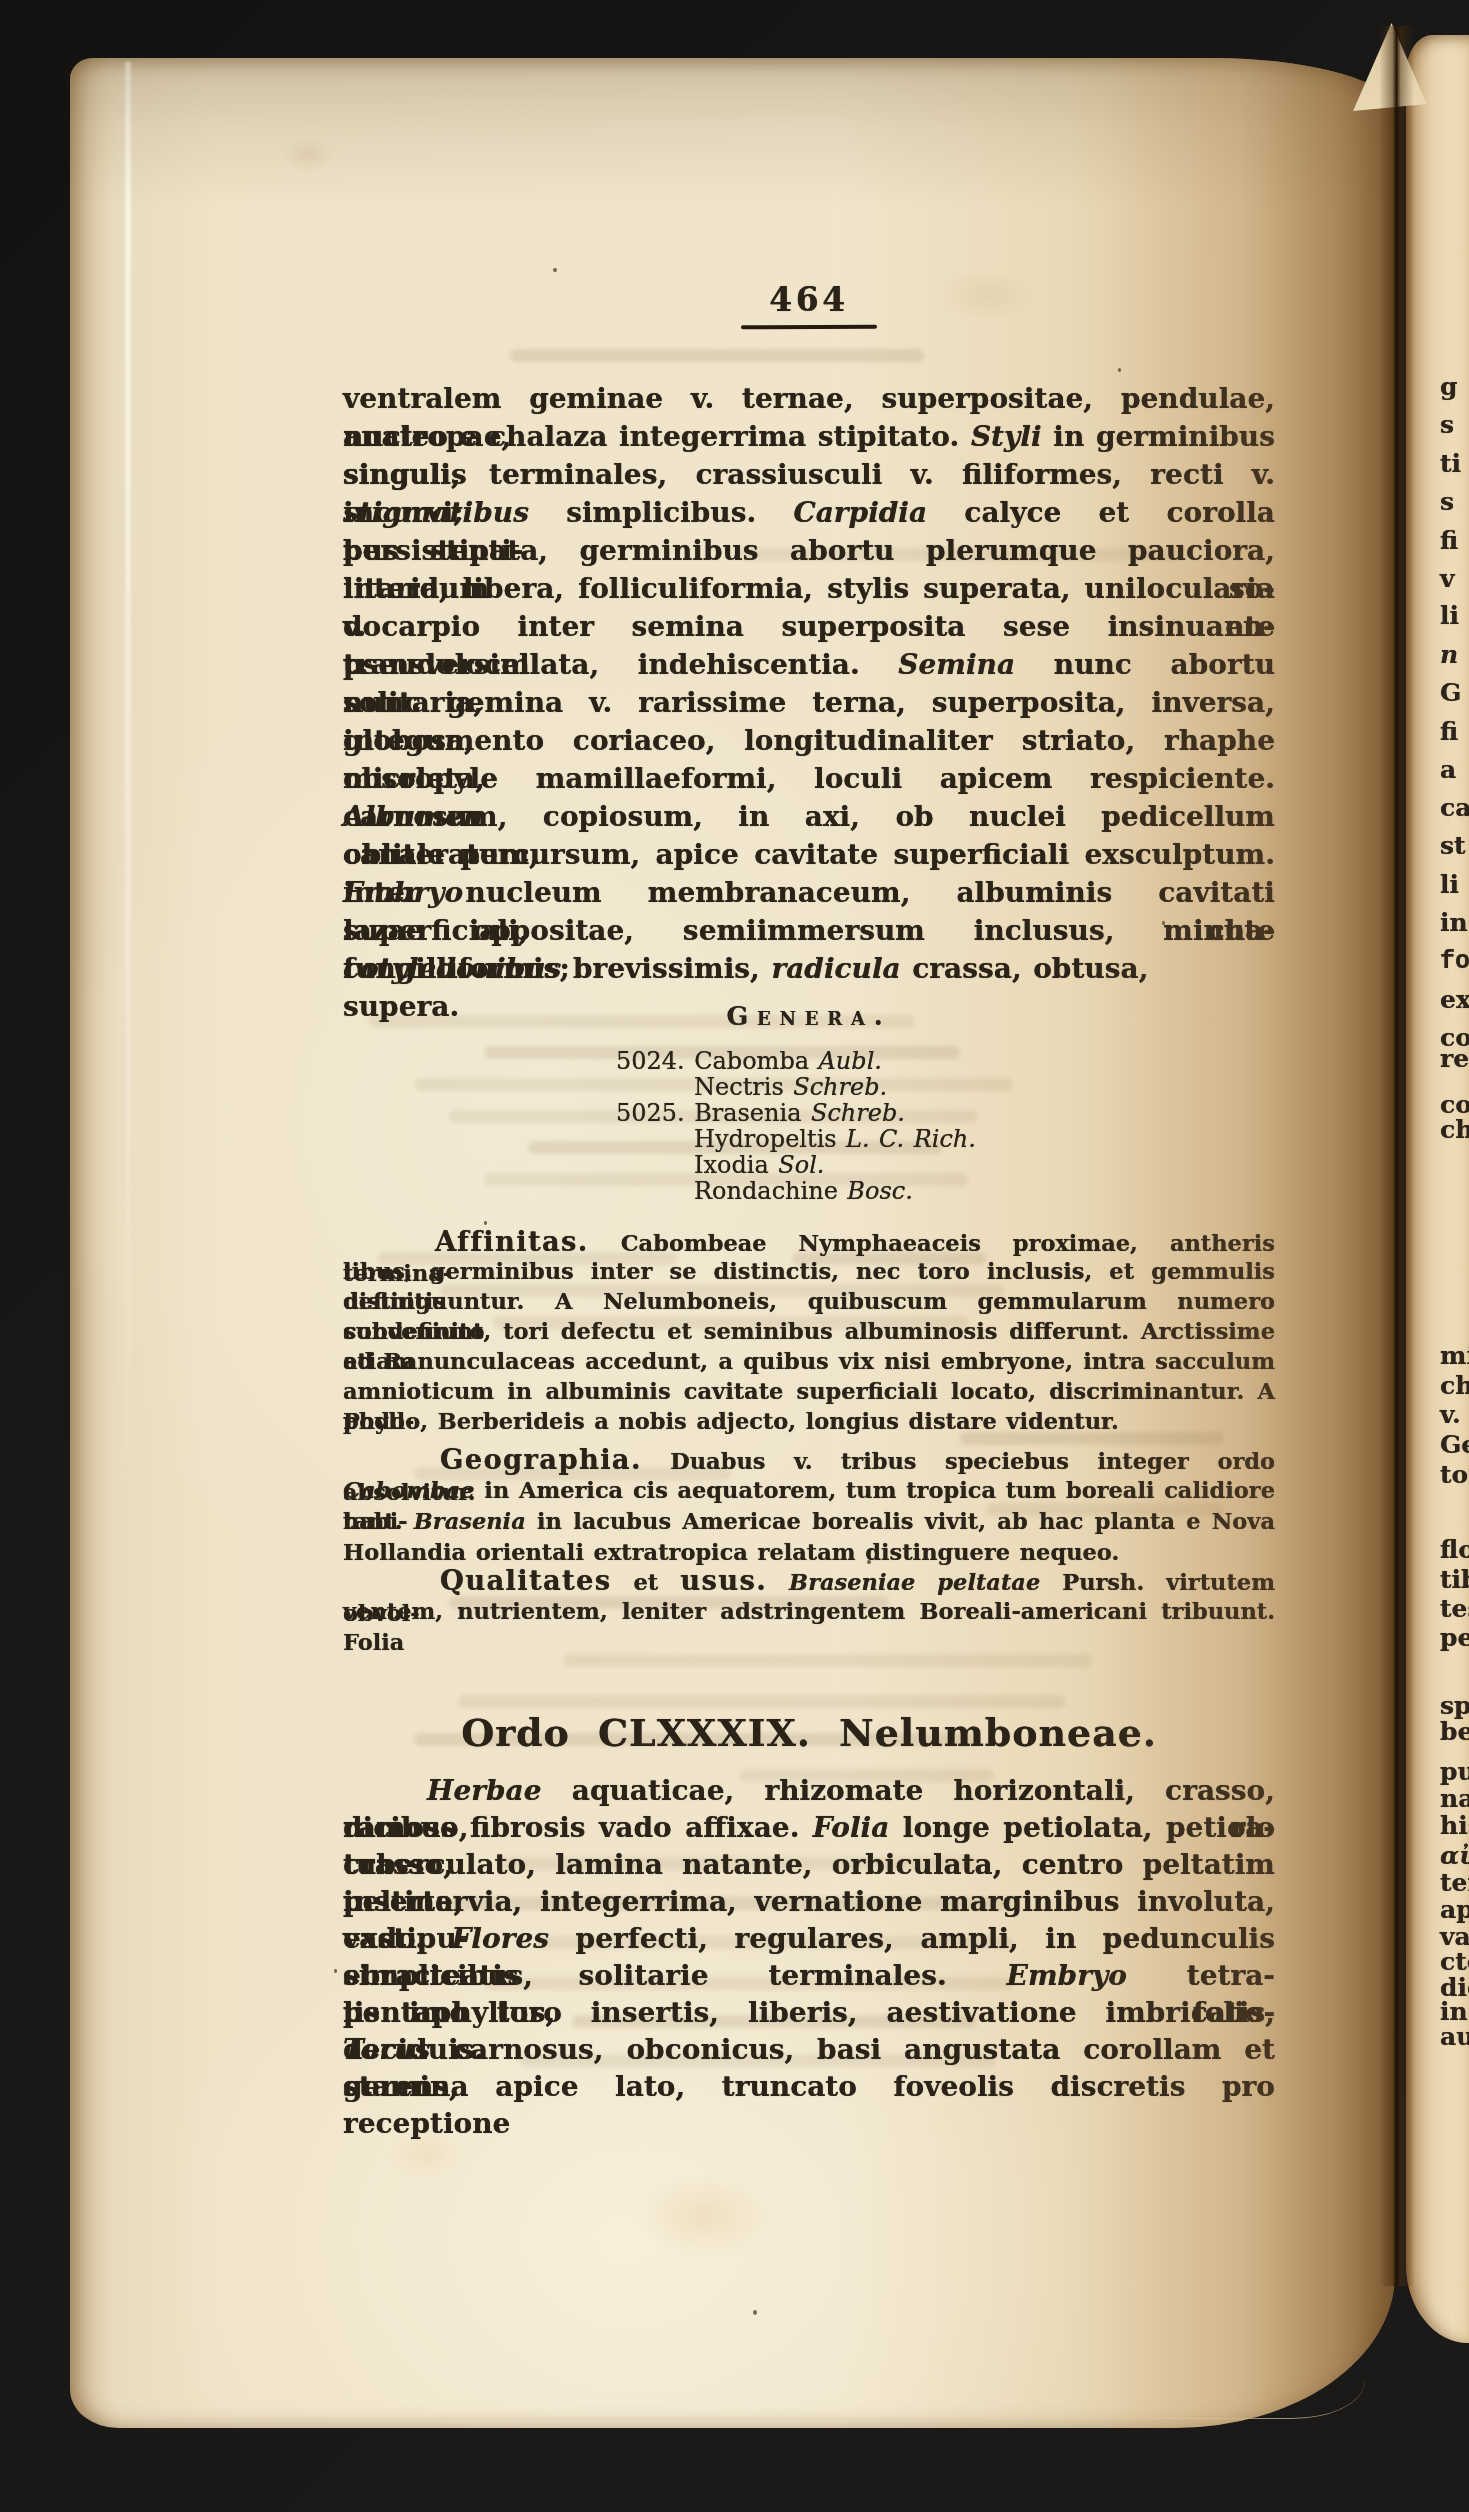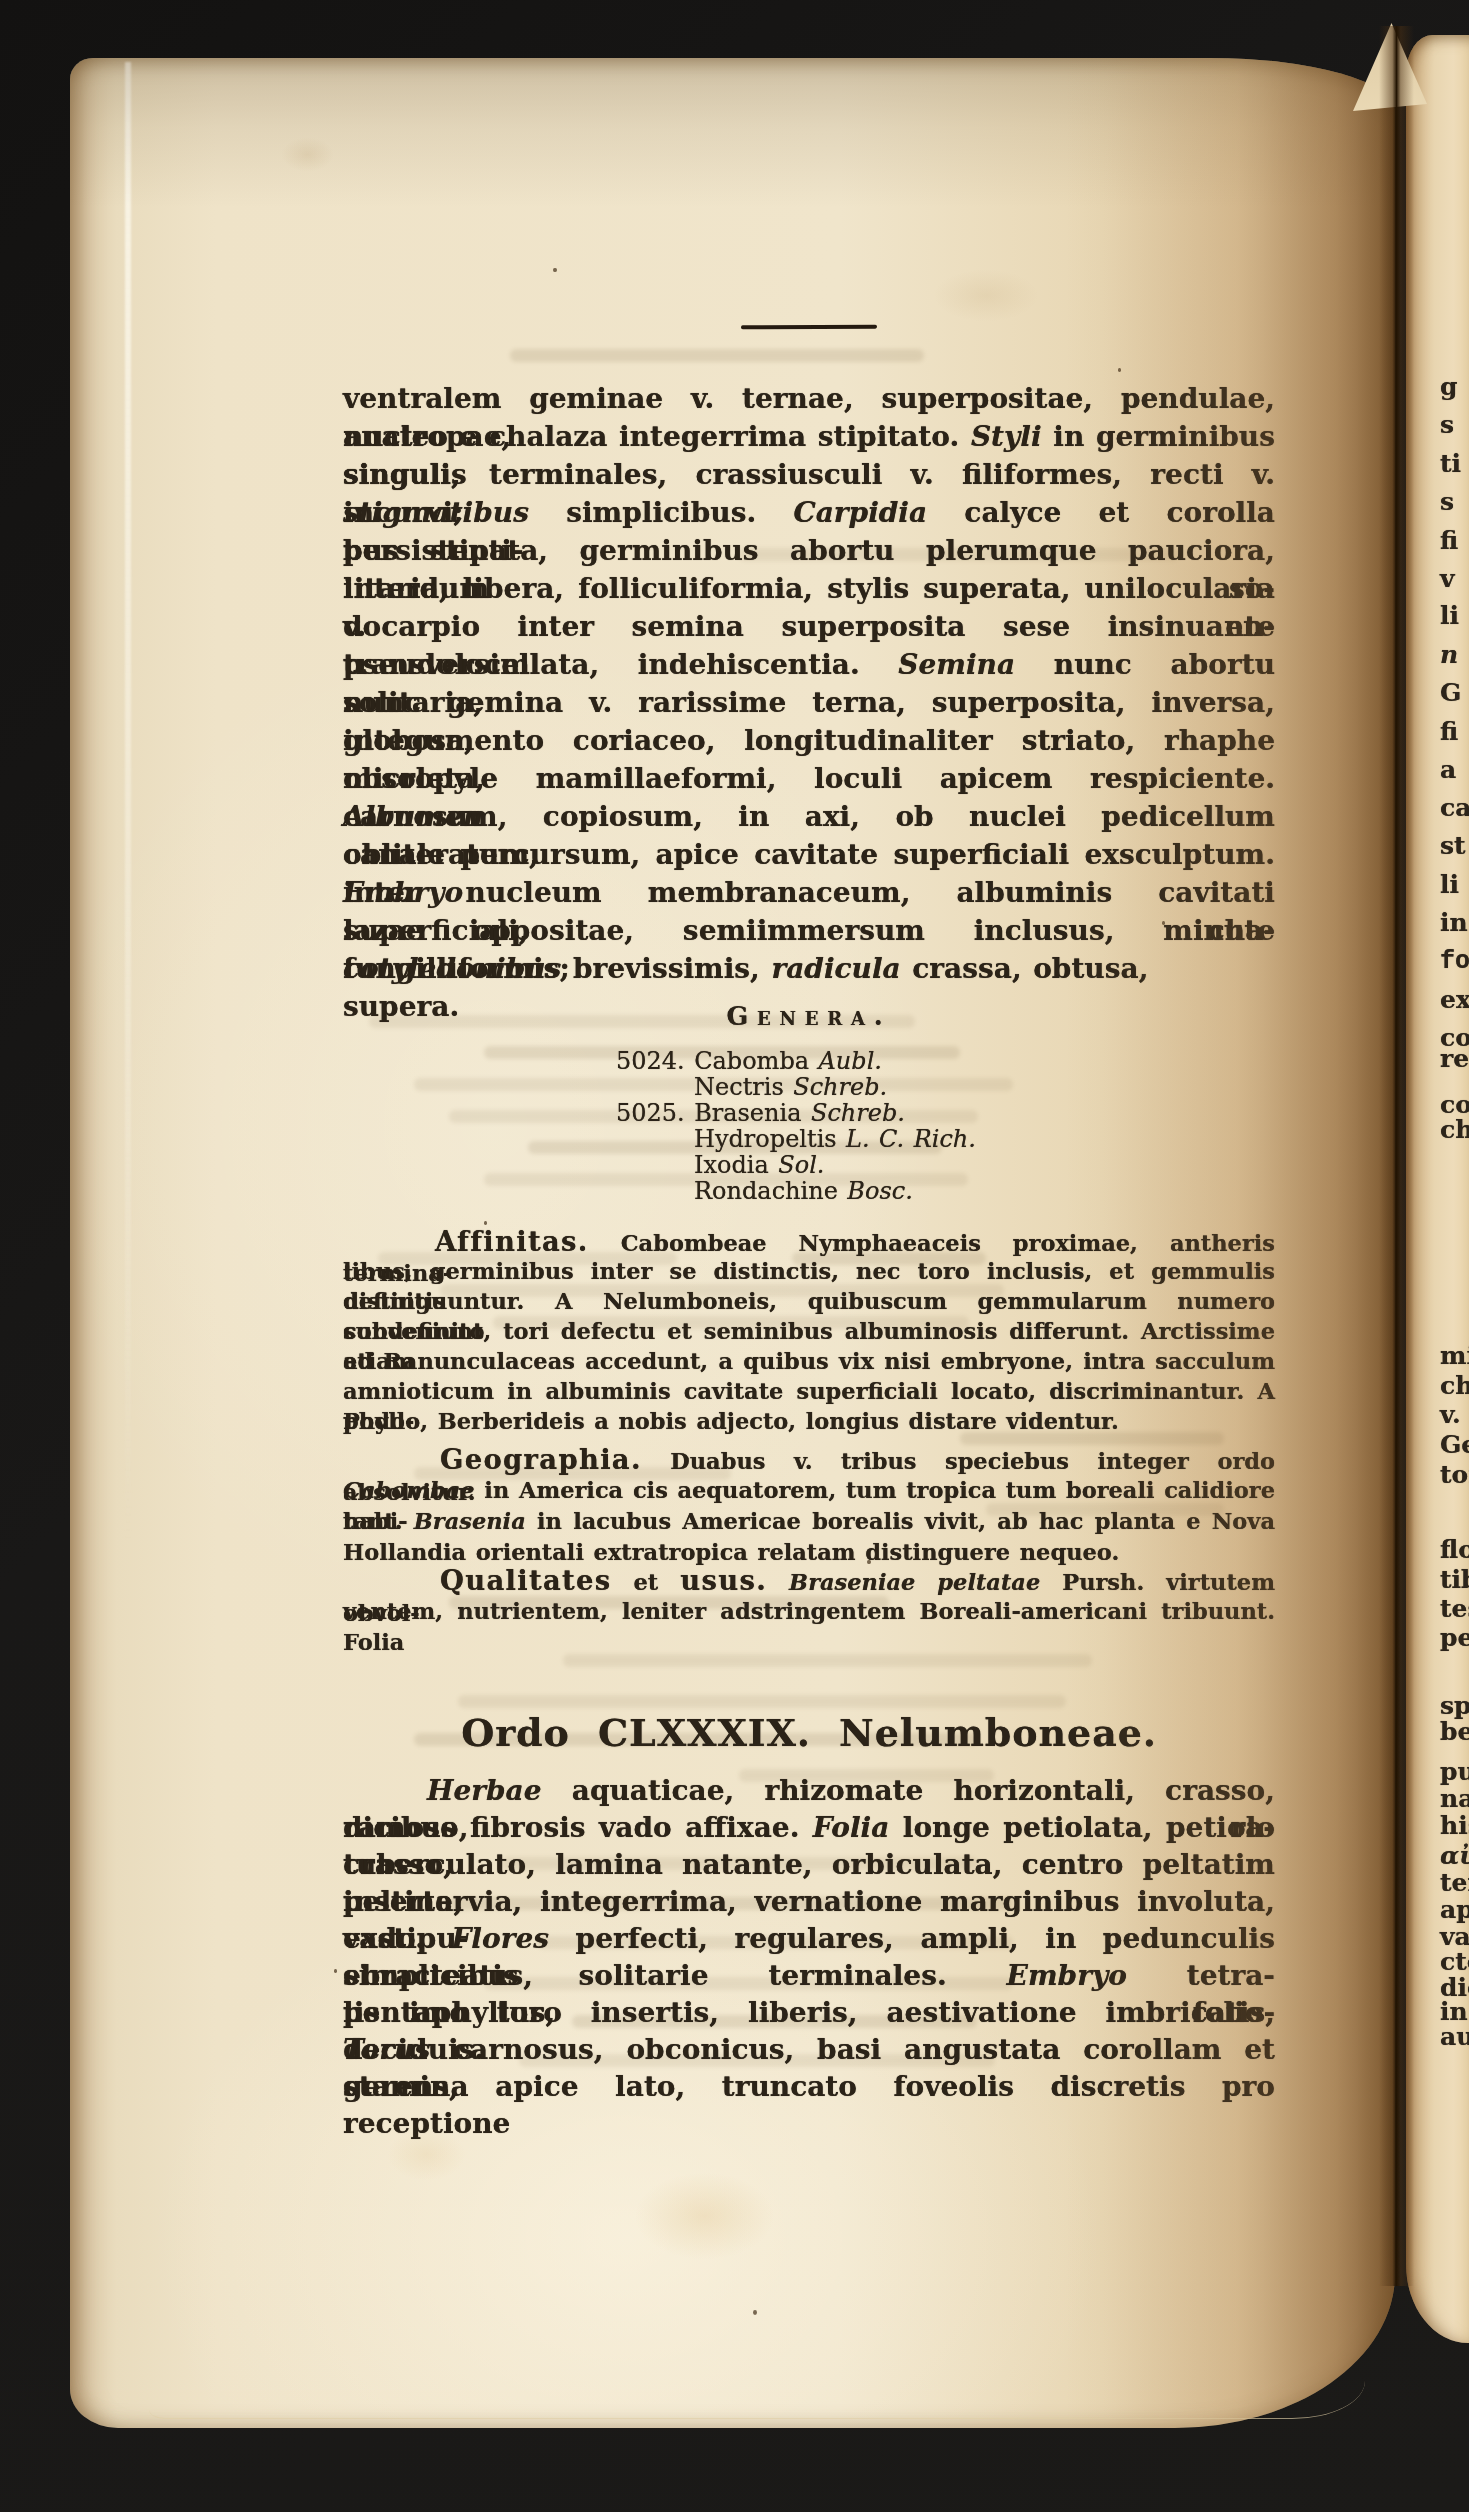--- a/index.html
+++ b/index.html
@@ -100,20 +100,21 @@
         <div class="ghost" style="left: 344px; top: 1675px; width: 564px; opacity: 0.15;"></div>
         <div class="ghost" style="left: 669px; top: 1711px; width: 255px; opacity: 0.11;"></div>
         <div class="ghost" style="left: 432px; top: 1799px; width: 476px; opacity: 0.11;"></div>
         <div class="ghost" style="left: 379px; top: 1839px; width: 564px; opacity: 0.15;"></div>
         <div class="ghost" style="left: 467px; top: 1878px; width: 476px; opacity: 0.11;"></div>
         <div class="ghost" style="left: 414px; top: 1919px; width: 529px; opacity: 0.11;"></div>
         <div class="ghost" style="left: 502px; top: 1957px; width: 405px; opacity: 0.15;"></div>
         <div class="ghost" style="left: 449px; top: 1996px; width: 476px; opacity: 0.11;"></div>
       </div>
 
+    <div class="txt pagenum">464</div>
     <div class="rule"></div>
 
     <div class="txt p-intro">
         <div class="tl just"><span>ventralem geminae v. ternae, superpositae, pendulae, anatropae,</span></div>
         <div class="tl just"><span>nucleo e chalaza integerrima stipitato. </span><span class="iseg">Styli</span><span> in germinibus singulis</span></div>
         <div class="tl just"><span>singuli, terminales, crassiusculi v. filiformes, recti v. incurvi;</span></div>
         <div class="tl just"><span class="iseg">stigmatibus</span><span> simplicibus. </span><span class="iseg">Carpidia</span><span> calyce et corolla persistenti-</span></div>
         <div class="tl just"><span>bus stipata, germinibus abortu plerumque pauciora, interdum so-</span></div>
         <div class="tl just"><span>litaria, libera, folliculiformia, stylis superata, unilocularia v. en-</span></div>
         <div class="tl just"><span>docarpio inter semina superposita sese insinuante transversim</span></div>

